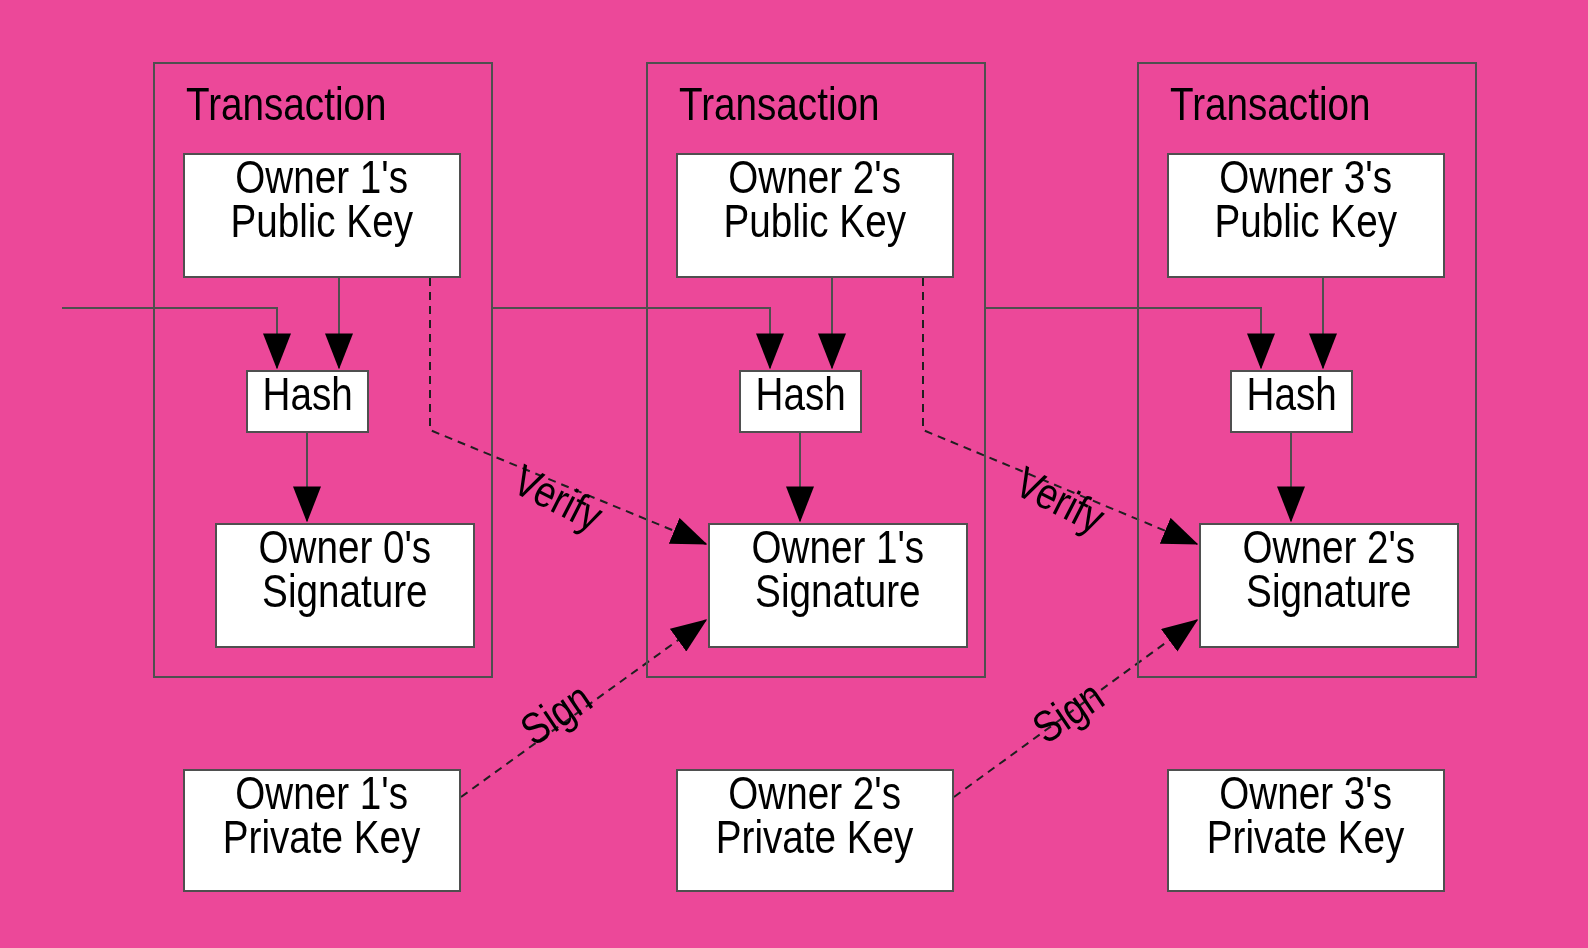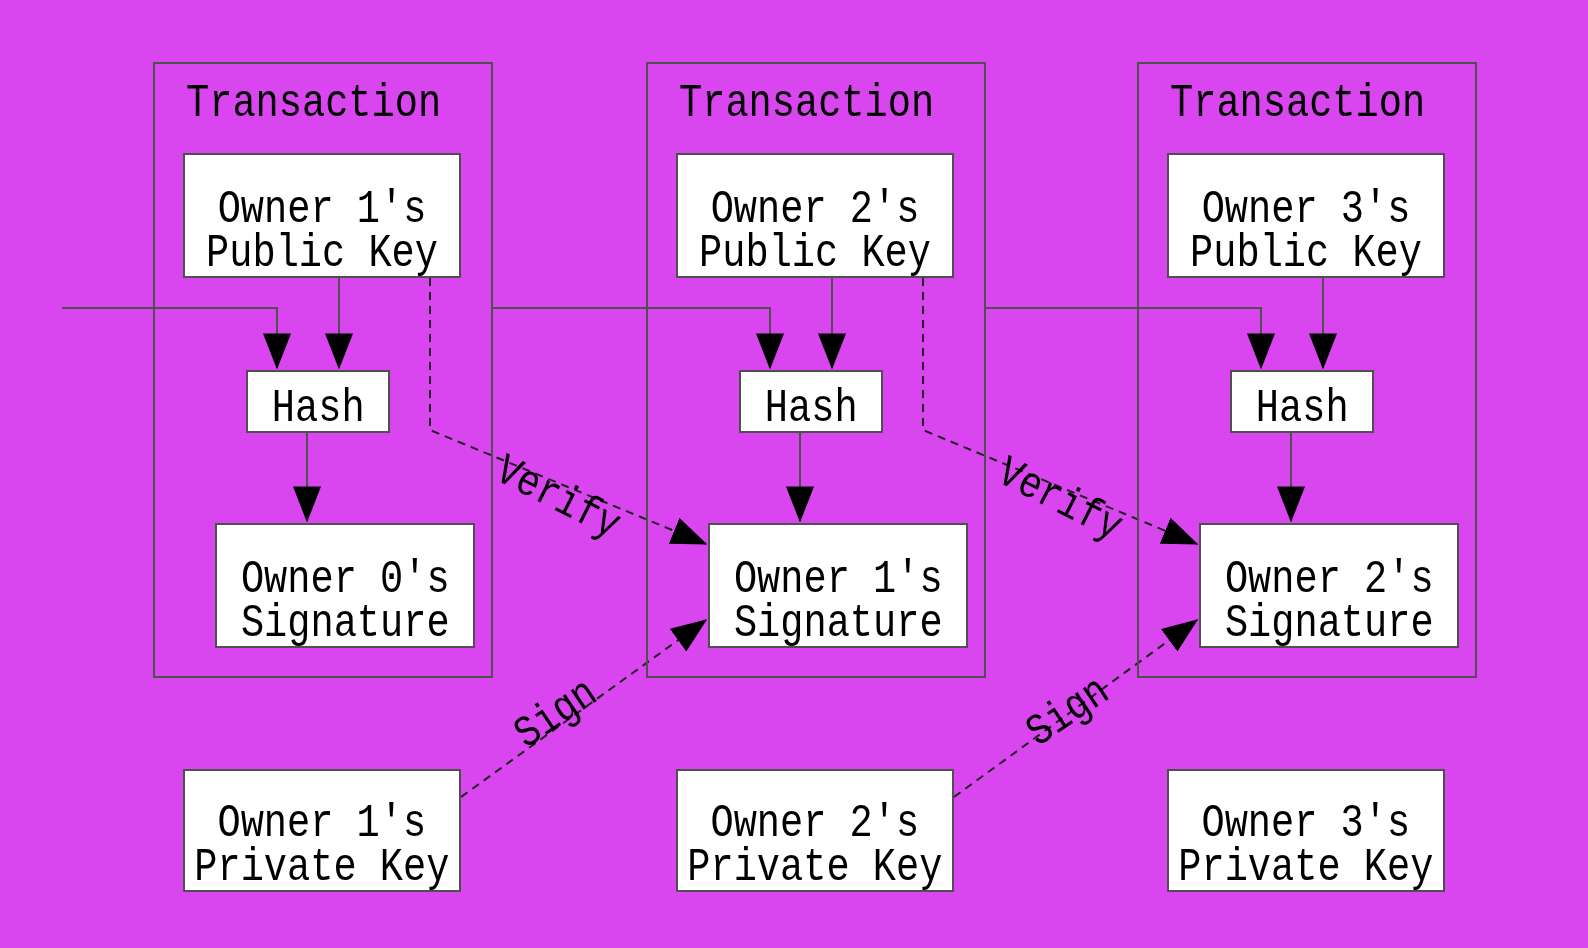--- a/index.html
+++ b/index.html
@@ -4,23 +4,23 @@
 <style>
   html, body {
     margin: 0;
     padding: 0;
     background: #ffffff;
   }
   .canvas {
     position: relative;
     width: 1588px;
     height: 948px;
-    background: #d946ef;
+    background: #ec4899;
     overflow: hidden;
-    font-family: Liberation Mono, monospace;
+    font-family: Liberation Sans, sans-serif;
     color: #000000;
   }
   .connectors {
     position: absolute;
     left: 0;
     top: 0;
     width: 1588px;
     height: 948px;
     pointer-events: none;
   }
@@ -42,34 +42,34 @@
     white-space: nowrap;
     transform: scaleX(0.84);
     transform-origin: left center;
   }
   .node {
     position: absolute;
     border: 2px solid #4f4f4f;
     background: #ffffff;
     box-sizing: border-box;
     display: flex;
-    align-items: flex-end;
+    align-items: flex-start;
     justify-content: center;
     text-align: center;
   }
   .node-text {
     font-size: 46px;
     line-height: 44px;
     white-space: nowrap;
     transform: scaleX(0.84);
     transform-origin: center;
   }
   .node-text span { display: block; }
   .pk-box   { left: 28px; top: 89px;  width: 278px; height: 125px; }
-  .hash-box { left: 91px; top: 306px; width: 144px; height: 63px; }
+  .hash-box { left: 91px; top: 306px; width: 123px; height: 63px; }
   .sig-box  { left: 60px; top: 459px; width: 260px; height: 125px; }
   .priv-box {
     position: absolute;
     top: 769px;
     width: 278px;
     height: 123px;
   }
   .tx-1 { left: 153px; }
   .tx-2 { left: 646px; }
   .tx-3 { left: 1137px; }

